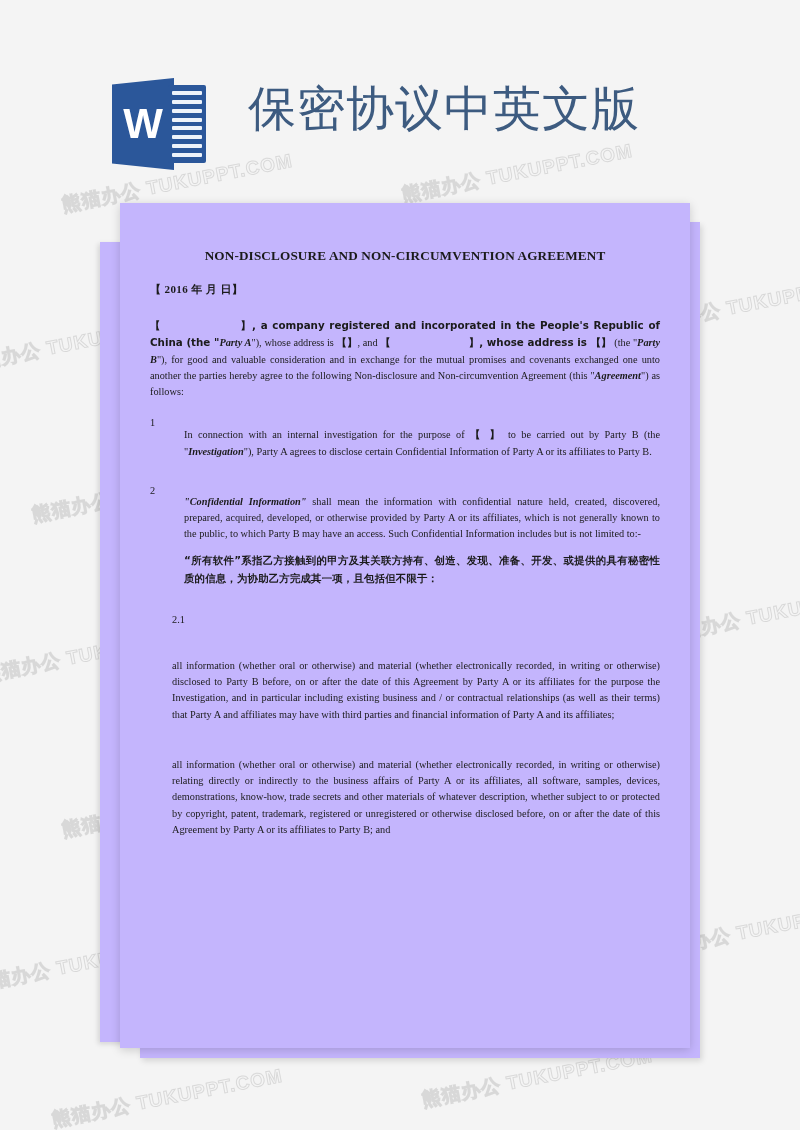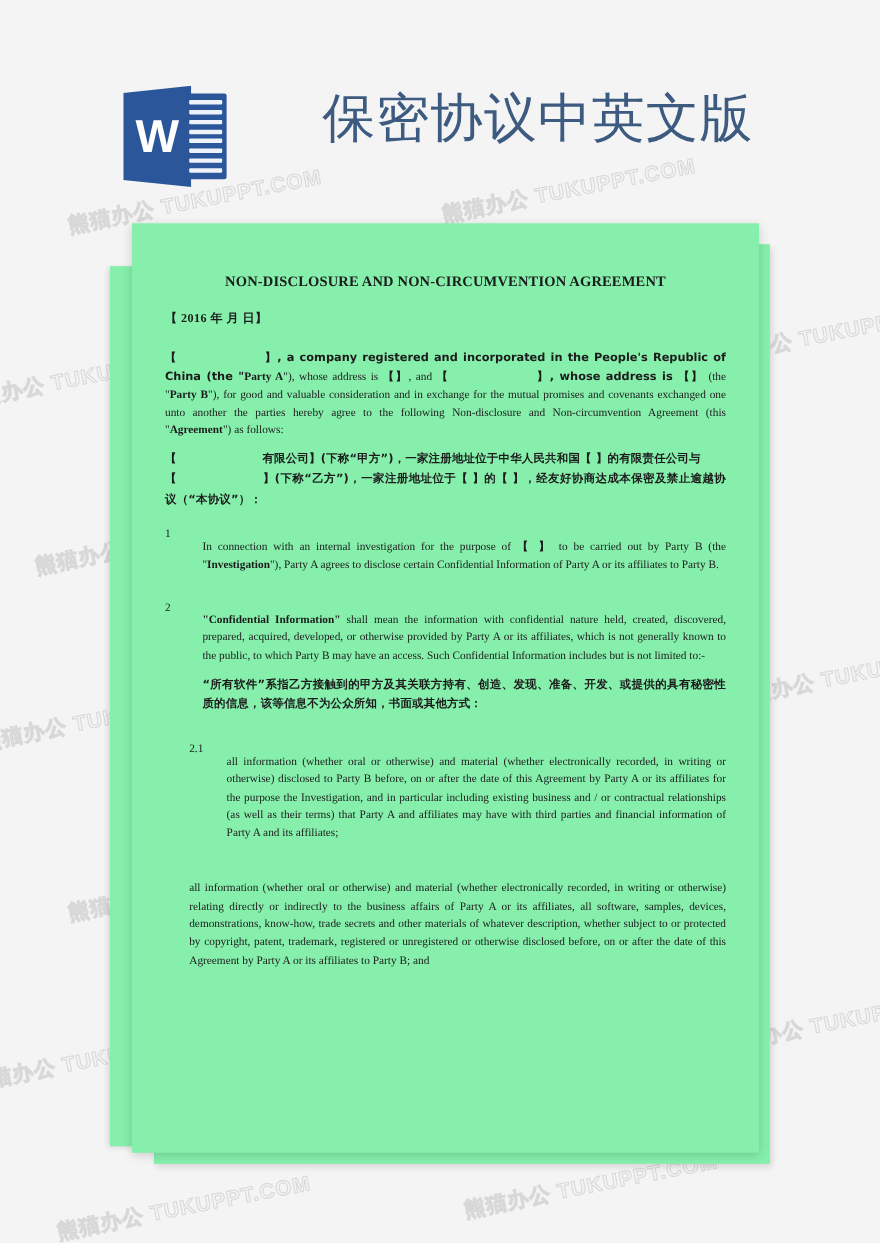--- a/index.html
+++ b/index.html
@@ -87,27 +87,26 @@
   }
   .header-title {
     position: absolute;
     left: 248px; top: 80px;
     font-family: "Liberation Sans", "DejaVu Sans", sans-serif;
     font-size: 48px;
     color: #3d5b80;
     letter-spacing: 1px;
     line-height: 1.2;
     white-space: nowrap;
-    margin-left: 45px;
   }
 
   
   .sheet {
     position: absolute;
-    background: #86efac;
+    background: #c4b5fd;
   }
   .sheet-back-left {
     left: 100px; top: 242px;
     width: 560px; height: 800px;
     box-shadow: -2px 2px 5px rgba(0,0,0,0.13);
     z-index: 1;
   }
   .sheet-back-right {
     left: 140px; top: 222px;
     width: 560px; height: 836px;
@@ -161,38 +160,39 @@
   }
   .p-cn {
     text-align: justify;
     font-size: 10.4px;
     line-height: 1.74;
     margin: 0 0 10px 0;
     font-family: "DejaVu Sans", "Liberation Sans", sans-serif;
     font-weight: bold;
     letter-spacing: .2px;
   }
-  .b { font-weight: bold; }
+  .b { font-weight: bold; font-style: italic; }
 
   .clause {
     display: flex;
     margin-top: 14px;
   }
   .clause-num {
     flex: 0 0 34px;
     font-size: 10.3px;
     line-height: 1.58;
     padding-top: 1px;
   }
   .clause-body { flex: 1 1 auto; margin-top: 12px; }
 
   .subclause {
     display: flex;
     margin-top: 14px;
     padding-left: 22px;
+    flex-direction: column;
   }
   .subclause .clause-num { flex: 0 0 34px; }
 
   .brk {
     font-family: "DejaVu Sans", "Liberation Sans", sans-serif;
     font-weight: bold;
   }
   .blank-lg { display: inline-block; width: 78px; }
 </style>
 </head>
@@ -240,34 +240,33 @@
 <div class="sheet sheet-back-right"></div>
 
 <div class="sheet sheet-main">
   <div class="doc">
 
     <div class="doc-title-en">NON-DISCLOSURE AND NON-CIRCUMVENTION AGREEMENT</div>
     <div class="doc-date">【 2016 年  月  日】</div>
 
     <p class="p-en"><span class="brk">【</span><span class="blank-lg"></span><span class="brk">】, a company registered and incorporated in the People's Republic of China (the "</span><span class="b">Party A</span><span>"), whose address is </span><span class="brk">【】</span><span>, and </span><span class="brk">【</span><span class="blank-lg"></span><span class="brk">】, whose address is </span><span class="brk">【】</span><span> (the "</span><span class="b">Party B</span><span>"), for good and valuable consideration and in exchange for the mutual promises and covenants exchanged one unto another the parties hereby agree to the following Non-disclosure and Non-circumvention Agreement (this "</span><span class="b">Agreement</span><span>") as follows:</span></p>
 
-    <p class="p-cn"><span>【</span><span class="blank-lg"></span><span>有限公司】(下称“甲方”)，一家注册地址位于中华人民共和国【  】的有限责任公司与</span><br><span>【</span><span class="blank-lg"></span><span>】(下称“乙方”)，一家注册地址位于【   】的【   】，经友好协商达成本保密及禁止逾越协议（“本协议”）：</span></p>
 
     <div class="clause">
       <div class="clause-num">1</div>
       <div class="clause-body">
         <p class="p-en"><span>In connection with an internal investigation for the purpose of </span><span class="brk">【   】</span><span> to be carried out by Party B (the "</span><span class="b">Investigation</span><span>"), Party A agrees to disclose certain Confidential Information of Party A or its affiliates to Party B.</span></p>
       </div>
     </div>
 
     <div class="clause">
       <div class="clause-num">2</div>
       <div class="clause-body">
         <p class="p-en"><span class="b">"Confidential Information"</span><span> shall mean the information with confidential nature held, created, discovered, prepared, acquired, developed, or otherwise provided by Party A or its affiliates, which is not generally known to the public, to which Party B may have an access. Such Confidential Information includes but is not limited to:-</span></p>
-        <p class="p-cn"><span>“所有软件”</span><span>系指乙方接触到的甲方及其关联方持有、创造、发现、准备、开发、或提供的具有秘密性质的信息，该等信息不为公众所知，书面或其他方式：</span></p>
+        <p class="p-cn"><span>“所有软件”</span><span>系指乙方接触到的甲方及其关联方持有、创造、发现、准备、开发、或提供的具有秘密性质的信息，为协助乙方完成其一项，且包括但不限于：</span></p>
       </div>
     </div>
 
     <div class="subclause">
       <div class="clause-num">2.1</div>
       <div class="clause-body">
         <p class="p-en">all information (whether oral or otherwise) and material (whether electronically recorded, in writing or otherwise) disclosed to Party B before, on or after the date of this Agreement by Party A or its affiliates for the purpose the Investigation, and in particular including existing business and / or contractual relationships (as well as their terms) that Party A and affiliates may have with third parties and financial information of Party A and its affiliates;</p>
       </div>
     </div>
 

